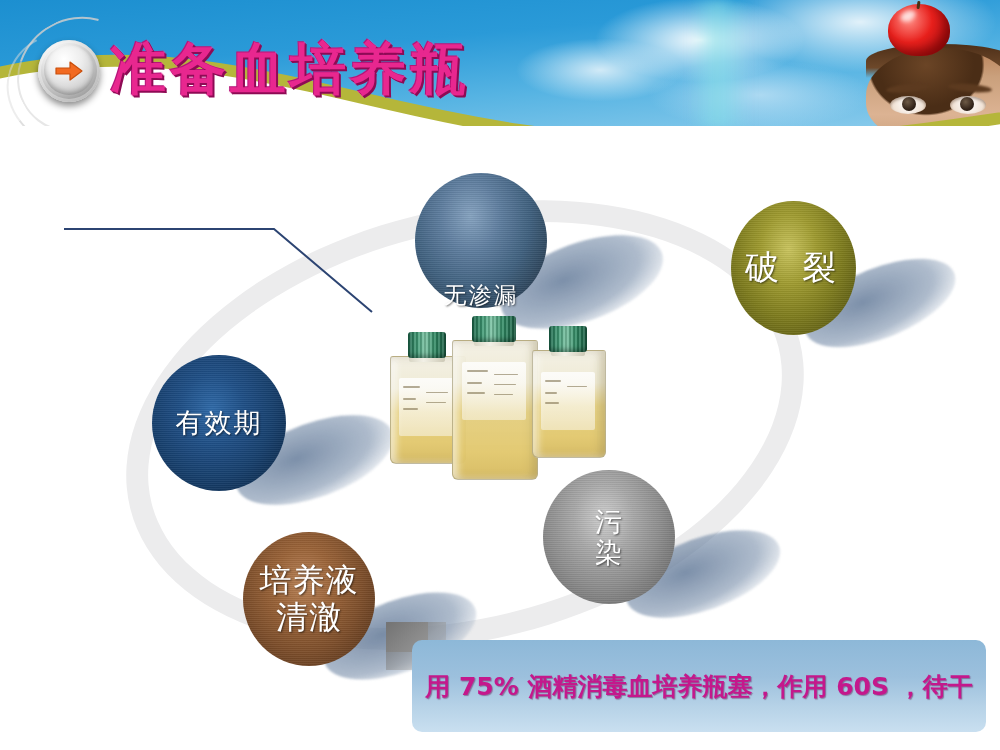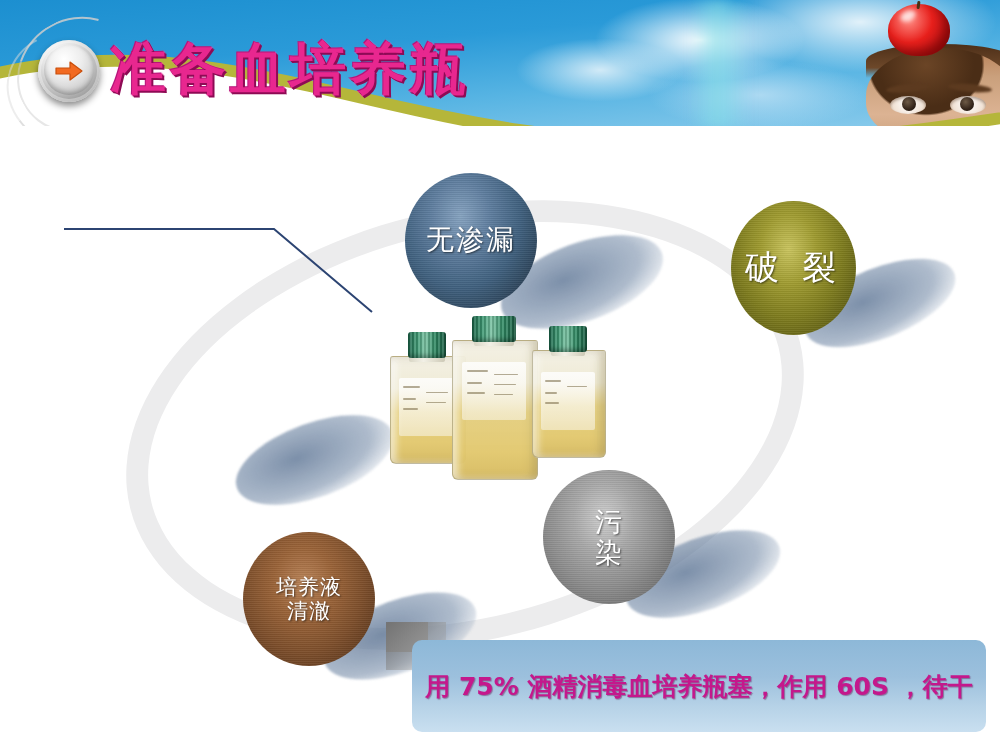--- a/index.html
+++ b/index.html
@@ -137,25 +137,25 @@
     z-index:4;
   }
   .sphere .txt{position:relative;z-index:3;}
   .sphere-shadow{
     position:absolute;border-radius:50%;
     background:radial-gradient(ellipse at 40% 40%, rgba(92,116,148,.80) 0%, rgba(120,142,170,.60) 55%, rgba(150,168,192,.18) 78%, rgba(255,255,255,0) 100%);
     filter:blur(1px);z-index:2;
   }
 
   #sphere-no-leak{
-    left:405px;top:173px;width:132px;height:135px;
+    left:415px;top:173px;width:132px;height:135px;
     background:
       repeating-linear-gradient(0deg, rgba(255,255,255,.05) 0 1px, rgba(0,0,0,.05) 1px 2px),
       radial-gradient(ellipse at 42% 32%, #86a3c0 0%, #5e7d9e 28%, #40617f 55%, #2c4257 80%, #223445 100%);
-    font-size:28px;letter-spacing:2px;
+    font-size:23px;letter-spacing:2px;align-items:flex-end;
   }
   #shadow-no-leak{left:497px;top:243px;width:170px;height:78px;transform:rotate(-20deg);}
 
   #sphere-rupture{
     left:731px;top:201px;width:125px;height:134px;
     background:
       repeating-linear-gradient(0deg, rgba(255,255,255,.05) 0 1px, rgba(0,0,0,.05) 1px 2px),
       radial-gradient(ellipse at 46% 36%, #c9c45e 0%, #9e9a2f 30%, #7c7a1d 58%, #5f5e16 82%, #4b4a12 100%);
     font-size:34px;letter-spacing:6px;
   }
@@ -168,21 +168,21 @@
       radial-gradient(ellipse at 45% 40%, #2f6aa8 0%, #1f4f86 30%, #17406e 58%, #102f52 82%, #0c2642 100%);
     font-size:27px;letter-spacing:2px;
   }
   #shadow-expiry{left:232px;top:423px;width:165px;height:74px;transform:rotate(-20deg);}
 
   #sphere-medium{
     left:243px;top:532px;width:132px;height:134px;
     background:
       repeating-linear-gradient(0deg, rgba(255,255,255,.05) 0 1px, rgba(0,0,0,.05) 1px 2px),
       radial-gradient(ellipse at 46% 38%, #b98358 0%, #9a6338 30%, #7e4f2b 58%, #5f3a1f 84%, #4d2f19 100%);
-    font-size:21px;letter-spacing:1px;font-family:Liberation Serif, serif;
+    font-size:32px;letter-spacing:1px;font-family:Liberation Serif, serif;
   }
   #shadow-medium{left:320px;top:600px;width:160px;height:72px;transform:rotate(-20deg);}
 
   #sphere-contam{
     left:543px;top:470px;width:132px;height:134px;
     background:
       repeating-linear-gradient(0deg, rgba(255,255,255,.05) 0 1px, rgba(0,0,0,.05) 1px 2px),
       radial-gradient(ellipse at 46% 36%, #cfcfcf 0%, #a8a8a8 30%, #8c8c8c 58%, #6e6e6e 84%, #5a5a5a 100%);
     font-size:27px;letter-spacing:1px;
   }
@@ -299,20 +299,23 @@
   <div class="sphere-shadow" id="shadow-contam"></div>
 
   <div class="sphere" id="sphere-no-leak">
     <span class="txt">无渗漏</span>
   </div>
 
   <div class="sphere" id="sphere-rupture">
     <span class="txt">破 裂</span>
   </div>
 
+  <div class="sphere" id="sphere-expiry">
+    <span class="txt">有效期</span>
+  </div>
 
   <div class="sphere" id="sphere-medium">
     <span class="txt">
       <span>培养液</span><br>
       <span>清澈</span>
     </span>
   </div>
 
   <div class="sphere" id="sphere-contam">
     <span class="txt">

